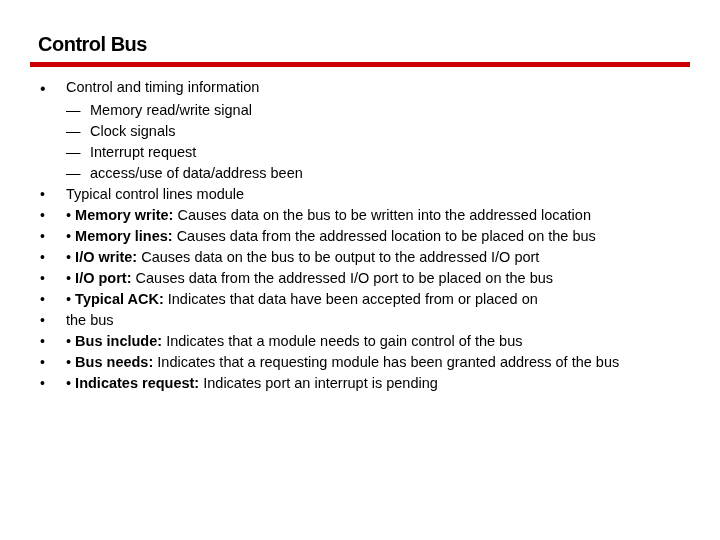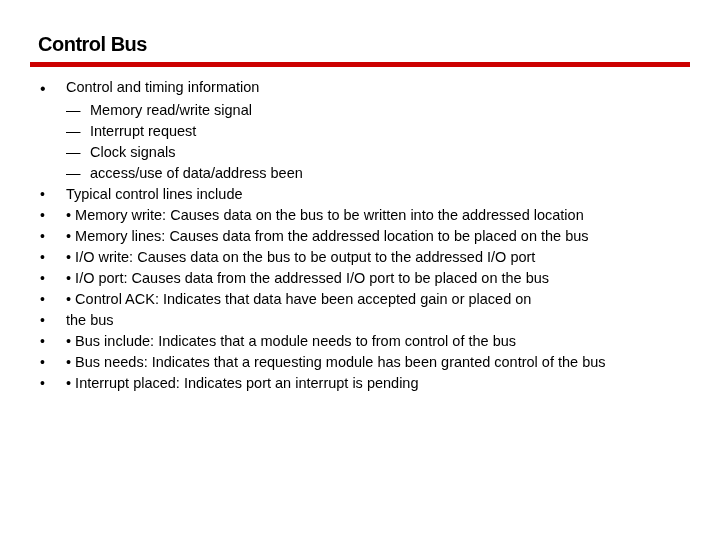--- a/index.html
+++ b/index.html
@@ -53,52 +53,52 @@
     flex: 1;
     padding-right: 20px;
   }
   .sub {
     padding-left: 28px;
   }
   .dash {
     display: inline-block;
     width: 24px;
   }
-  b { font-weight: 400; }
+  b { font-weight: 700; }
 </style>
 </head>
 <body>
 
 <div class="slide">
   <div class="title">Control Bus</div>
   <div class="rule"></div>
 
   <div class="content">
 
     <div class="row">
       <div class="bullet-col"><span class="bullet-dot big">•</span></div>
       <div class="text-col">Control and timing information</div>
     </div>
 
     <div class="row sub">
       <div class="text-col"><span class="dash">—</span><span>Memory read/write signal</span></div>
     </div>
     <div class="row sub">
-      <div class="text-col"><span class="dash">—</span><span>Interrupt request</span></div>
+      <div class="text-col"><span class="dash">—</span><span>Clock signals</span></div>
     </div>
     <div class="row sub">
-      <div class="text-col"><span class="dash">—</span><span>Clock signals</span></div>
+      <div class="text-col"><span class="dash">—</span><span>Interrupt request</span></div>
     </div>
     <div class="row sub">
       <div class="text-col"><span class="dash">—</span><span>access/use of data/address been</span></div>
     </div>
 
     <div class="row">
       <div class="bullet-col"><span class="bullet-dot">•</span></div>
-      <div class="text-col">Typical control lines include</div>
+      <div class="text-col">Typical control lines module</div>
     </div>
 
     <div class="row">
       <div class="bullet-col"><span class="bullet-dot">•</span></div>
       <div class="text-col">• <b>Memory write:</b><span> Causes data on the bus to be written into the addressed location</span></div>
     </div>
 
     <div class="row">
       <div class="bullet-col"><span class="bullet-dot">•</span></div>
       <div class="text-col">• <b>Memory lines:</b><span> Causes data from the addressed location to be placed on the bus</span></div>
@@ -109,37 +109,37 @@
       <div class="text-col">• <b>I/O write:</b><span> Causes data on the bus to be output to the addressed I/O port</span></div>
     </div>
 
     <div class="row">
       <div class="bullet-col"><span class="bullet-dot">•</span></div>
       <div class="text-col">• <b>I/O port:</b><span> Causes data from the addressed I/O port to be placed on the bus</span></div>
     </div>
 
     <div class="row">
       <div class="bullet-col"><span class="bullet-dot">•</span></div>
-      <div class="text-col">• <b>Control ACK:</b><span> Indicates that data have been accepted gain or placed on</span></div>
+      <div class="text-col">• <b>Typical ACK:</b><span> Indicates that data have been accepted from or placed on</span></div>
     </div>
 
     <div class="row">
       <div class="bullet-col"><span class="bullet-dot">•</span></div>
       <div class="text-col">the bus</div>
     </div>
 
     <div class="row">
       <div class="bullet-col"><span class="bullet-dot">•</span></div>
-      <div class="text-col">• <b>Bus include:</b><span> Indicates that a module needs to from control of the bus</span></div>
+      <div class="text-col">• <b>Bus include:</b><span> Indicates that a module needs to gain control of the bus</span></div>
     </div>
 
     <div class="row">
       <div class="bullet-col"><span class="bullet-dot">•</span></div>
-      <div class="text-col">• <b>Bus needs:</b><span> Indicates that a requesting module has been granted control of the bus</span></div>
+      <div class="text-col">• <b>Bus needs:</b><span> Indicates that a requesting module has been granted address of the bus</span></div>
     </div>
 
     <div class="row">
       <div class="bullet-col"><span class="bullet-dot">•</span></div>
-      <div class="text-col">• <b>Interrupt placed:</b><span> Indicates port an interrupt is pending</span></div>
+      <div class="text-col">• <b>Indicates request:</b><span> Indicates port an interrupt is pending</span></div>
     </div>
 
   </div>
 </div>
 
 </body></html>

